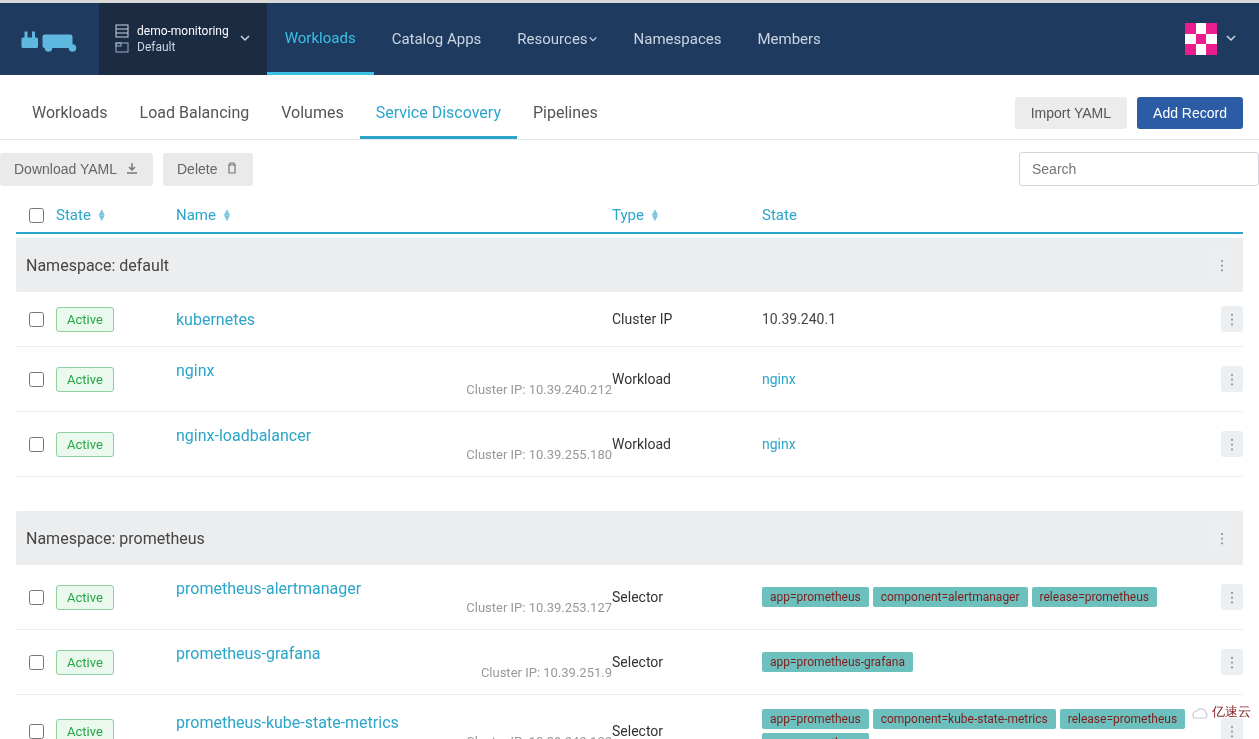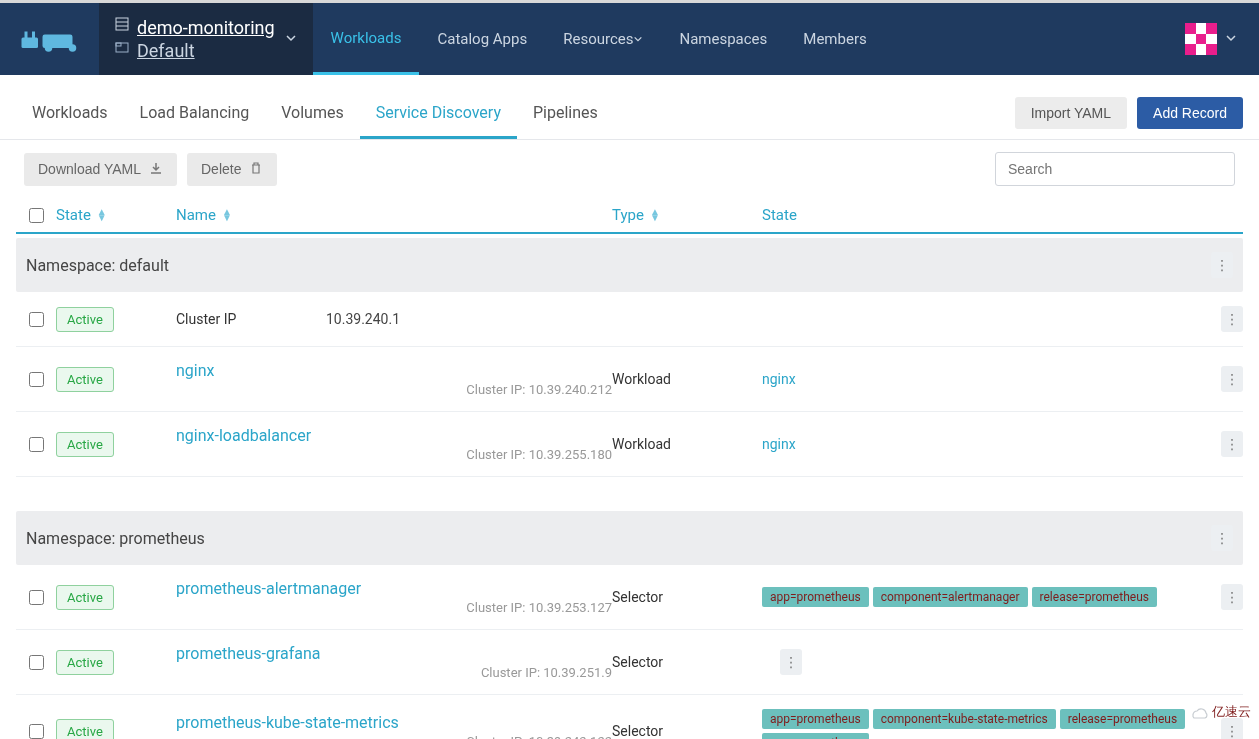--- a/index.html
+++ b/index.html
@@ -3,21 +3,21 @@
 <meta charset="utf-8">
 <style>
 * { box-sizing: border-box; margin: 0; padding: 0; }
 body { font-family: -apple-system, BlinkMacSystemFont, "Segoe UI", Roboto, sans-serif; font-size: 14px; color: #333; background: #fff; }
 .top-border { height: 3px; background: #d8d8d8; }
 .navbar { background: #1f3a5f; display: flex; align-items: center; height: 72px; padding: 0 12px 0 0; }
 .logo { width: 75px; height: 40px; margin: 0 12px; display: flex; align-items: center; justify-content: center; }
 .logo svg { width: 60px; height: 32px; }
 .cluster-dropdown { background: #1b2b42; color: #fff; padding: 8px 16px; display: flex; align-items: center; gap: 10px; height: 72px; }
 .cluster-left { display: flex; flex-direction: column; gap: 2px; }
-.cluster-line { display: flex; gap: 8px; color: #cbd5e1; font-size: 18px; text-decoration: underline; }
+.cluster-line { display: flex; align-items: center; gap: 8px; color: #cbd5e1; font-size: 12px; }
 .cluster-line.top { color: #fff; }
 .cluster-icon { width: 14px; height: 14px; display: inline-flex; align-items: center; justify-content: center; }
 .chevron { color: #cbd5e1; }
 .nav-items { display: flex; align-items: stretch; height: 72px; }
 .nav-item { color: #cbd5e1; padding: 0 18px; display: flex; align-items: center; font-size: 15px; cursor: pointer; }
 .nav-item.active { color: #3ac1e8; border-bottom: 3px solid #3ac1e8; }
 .nav-spacer { flex: 1; }
 .user-section { display: flex; align-items: center; gap: 8px; padding: 0 10px; }
 .user-avatar { width: 32px; height: 32px; background: #e91e8c; display: grid; grid-template-columns: repeat(3,1fr); grid-template-rows: repeat(3,1fr); }
 .user-avatar span { background: #fff; }
@@ -25,21 +25,21 @@
 
 .sub-nav { display: flex; align-items: center; padding: 18px 16px 0 16px; border-bottom: 1px solid #e5e7eb; }
 .sub-tabs { display: flex; gap: 0; }
 .sub-tab { padding: 10px 16px 14px 16px; color: #555; font-size: 16px; cursor: pointer; border-bottom: 3px solid transparent; }
 .sub-tab.active { color: #2ba5c9; border-bottom-color: #2ba5c9; }
 .sub-actions { margin-left: auto; display: flex; gap: 10px; align-items: center; padding-bottom: 6px; }
 .btn { padding: 8px 16px; border-radius: 3px; border: none; cursor: pointer; font-size: 14px; }
 .btn-light { background: #ececec; color: #555; }
 .btn-primary { background: #2c5ca5; color: #fff; }
 
-.toolbar { display: flex; align-items: center; padding: 12px 24px; gap: 10px; }
+.toolbar { display: flex; align-items: center; padding: 12px 0; gap: 10px; }
 .btn-tool { background: #eaeaea; color: #666; padding: 8px 14px; border-radius: 3px; border: none; cursor: pointer; display: inline-flex; align-items: center; gap: 8px; font-size: 14px; }
 .search-box { margin-left: auto; border-radius: 8px; }
 .search-input { border: 1px solid #d1d5db; border-radius: 3px; padding: 8px 12px; width: 240px; font-size: 14px; }
 
 .table-wrap { padding: 0 16px 20px 16px; }
 .table-header { display: flex; align-items: center; padding: 8px 0; border-bottom: 2px solid #2ba5c9; }
 .col-check { width: 40px; display: flex; align-items: center; justify-content: center; }
 .col-state { width: 120px; }
 .col-name { width: 436px; }
 .col-type { width: 150px; }
@@ -196,20 +196,23 @@
   <div id="table-body">
       <div class="group-header">
         <span>Namespace: default</span>
         <div class="dots-btn">⋮</div>
       </div>
       <div class="row">
         <div class="col-check">
           <input type="checkbox" style="">
         </div>
         <div class="col-state"><span class="badge-active">Active</span></div>
+        <div class="col-name">
+          <div class="name-link">kubernetes</div>
+        </div>
         <div class="col-type">Cluster IP</div>
         <div class="col-target"><span class="target-text">10.39.240.1</span></div>
         <div class="col-actions">
           <div class="dots-btn">⋮</div>
         </div>
       </div>
       <div class="row">
         <div class="col-check">
           <input type="checkbox" style="">
         </div>
@@ -268,20 +271,25 @@
       <div class="row">
         <div class="col-check">
           <input type="checkbox" style="">
         </div>
         <div class="col-state"><span class="badge-active">Active</span></div>
         <div class="col-name">
           <div class="name-link">prometheus-grafana</div>
           <div class="name-sub">Cluster IP: 10.39.251.9</div>
         </div>
         <div class="col-type">Selector</div>
+        <div class="col-target">
+          <div class="tag-list">
+            <span class="tag">app=prometheus-grafana</span>
+          </div>
+        </div>
         <div class="col-actions">
           <div class="dots-btn">⋮</div>
         </div>
       </div>
       <div class="row">
         <div class="col-check">
           <input type="checkbox" style="">
         </div>
         <div class="col-state"><span class="badge-active">Active</span></div>
         <div class="col-name">

